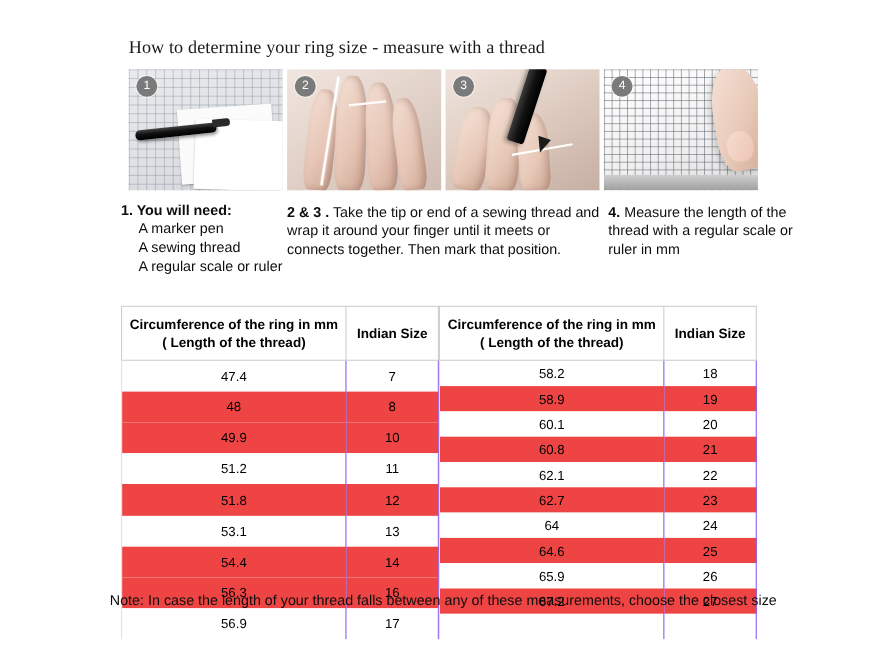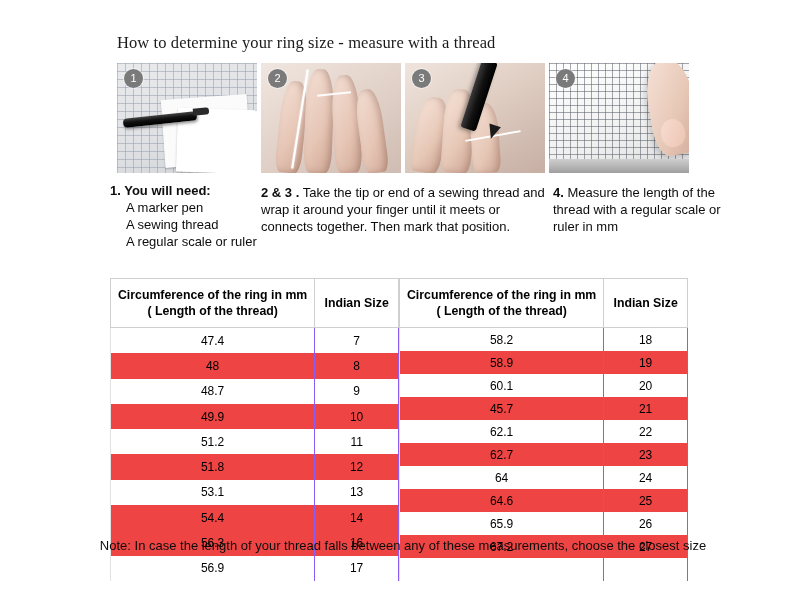--- a/index.html
+++ b/index.html
@@ -337,24 +337,20 @@
       </thead>
       <tbody>
           <tr class="odd">
             <td>47.4</td>
             <td>7</td>
           </tr>
           <tr class="even">
             <td>48</td>
             <td>8</td>
           </tr>
-          <tr class="odd">
-            <td>48.7</td>
-            <td>9</td>
-          </tr>
           <tr class="even">
             <td>49.9</td>
             <td>10</td>
           </tr>
           <tr class="odd">
             <td>51.2</td>
             <td>11</td>
           </tr>
           <tr class="even">
             <td>51.8</td>
@@ -400,21 +396,21 @@
           </tr>
           <tr class="even">
             <td>58.9</td>
             <td>19</td>
           </tr>
           <tr class="odd">
             <td>60.1</td>
             <td>20</td>
           </tr>
           <tr class="even">
-            <td>45.7</td>
+            <td>60.8</td>
             <td>21</td>
           </tr>
           <tr class="odd">
             <td>62.1</td>
             <td>22</td>
           </tr>
           <tr class="even">
             <td>62.7</td>
             <td>23</td>
           </tr>

